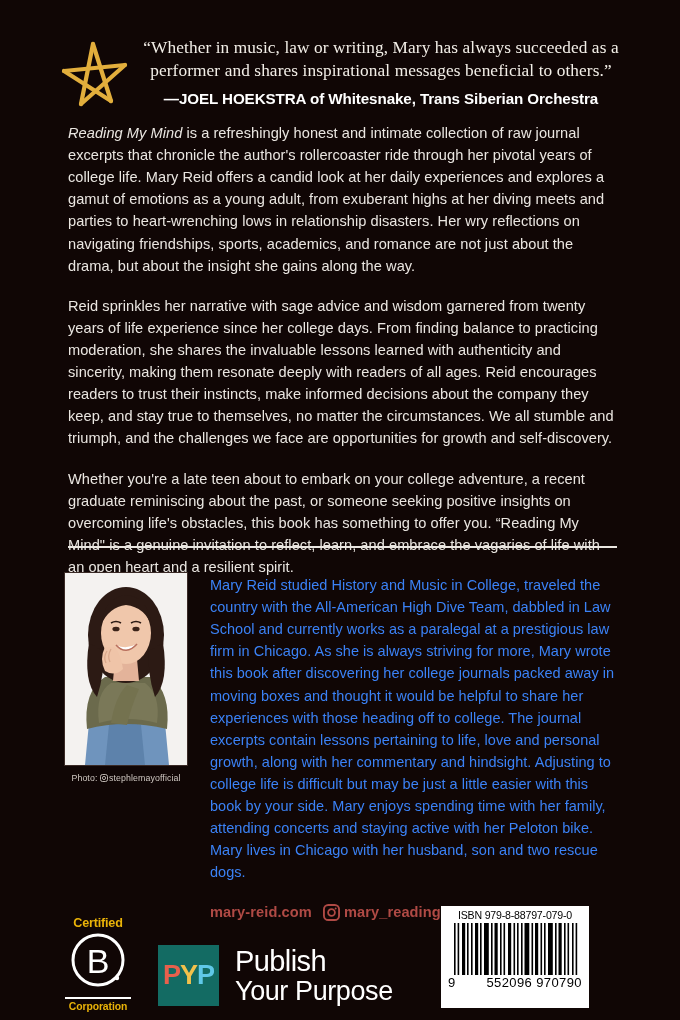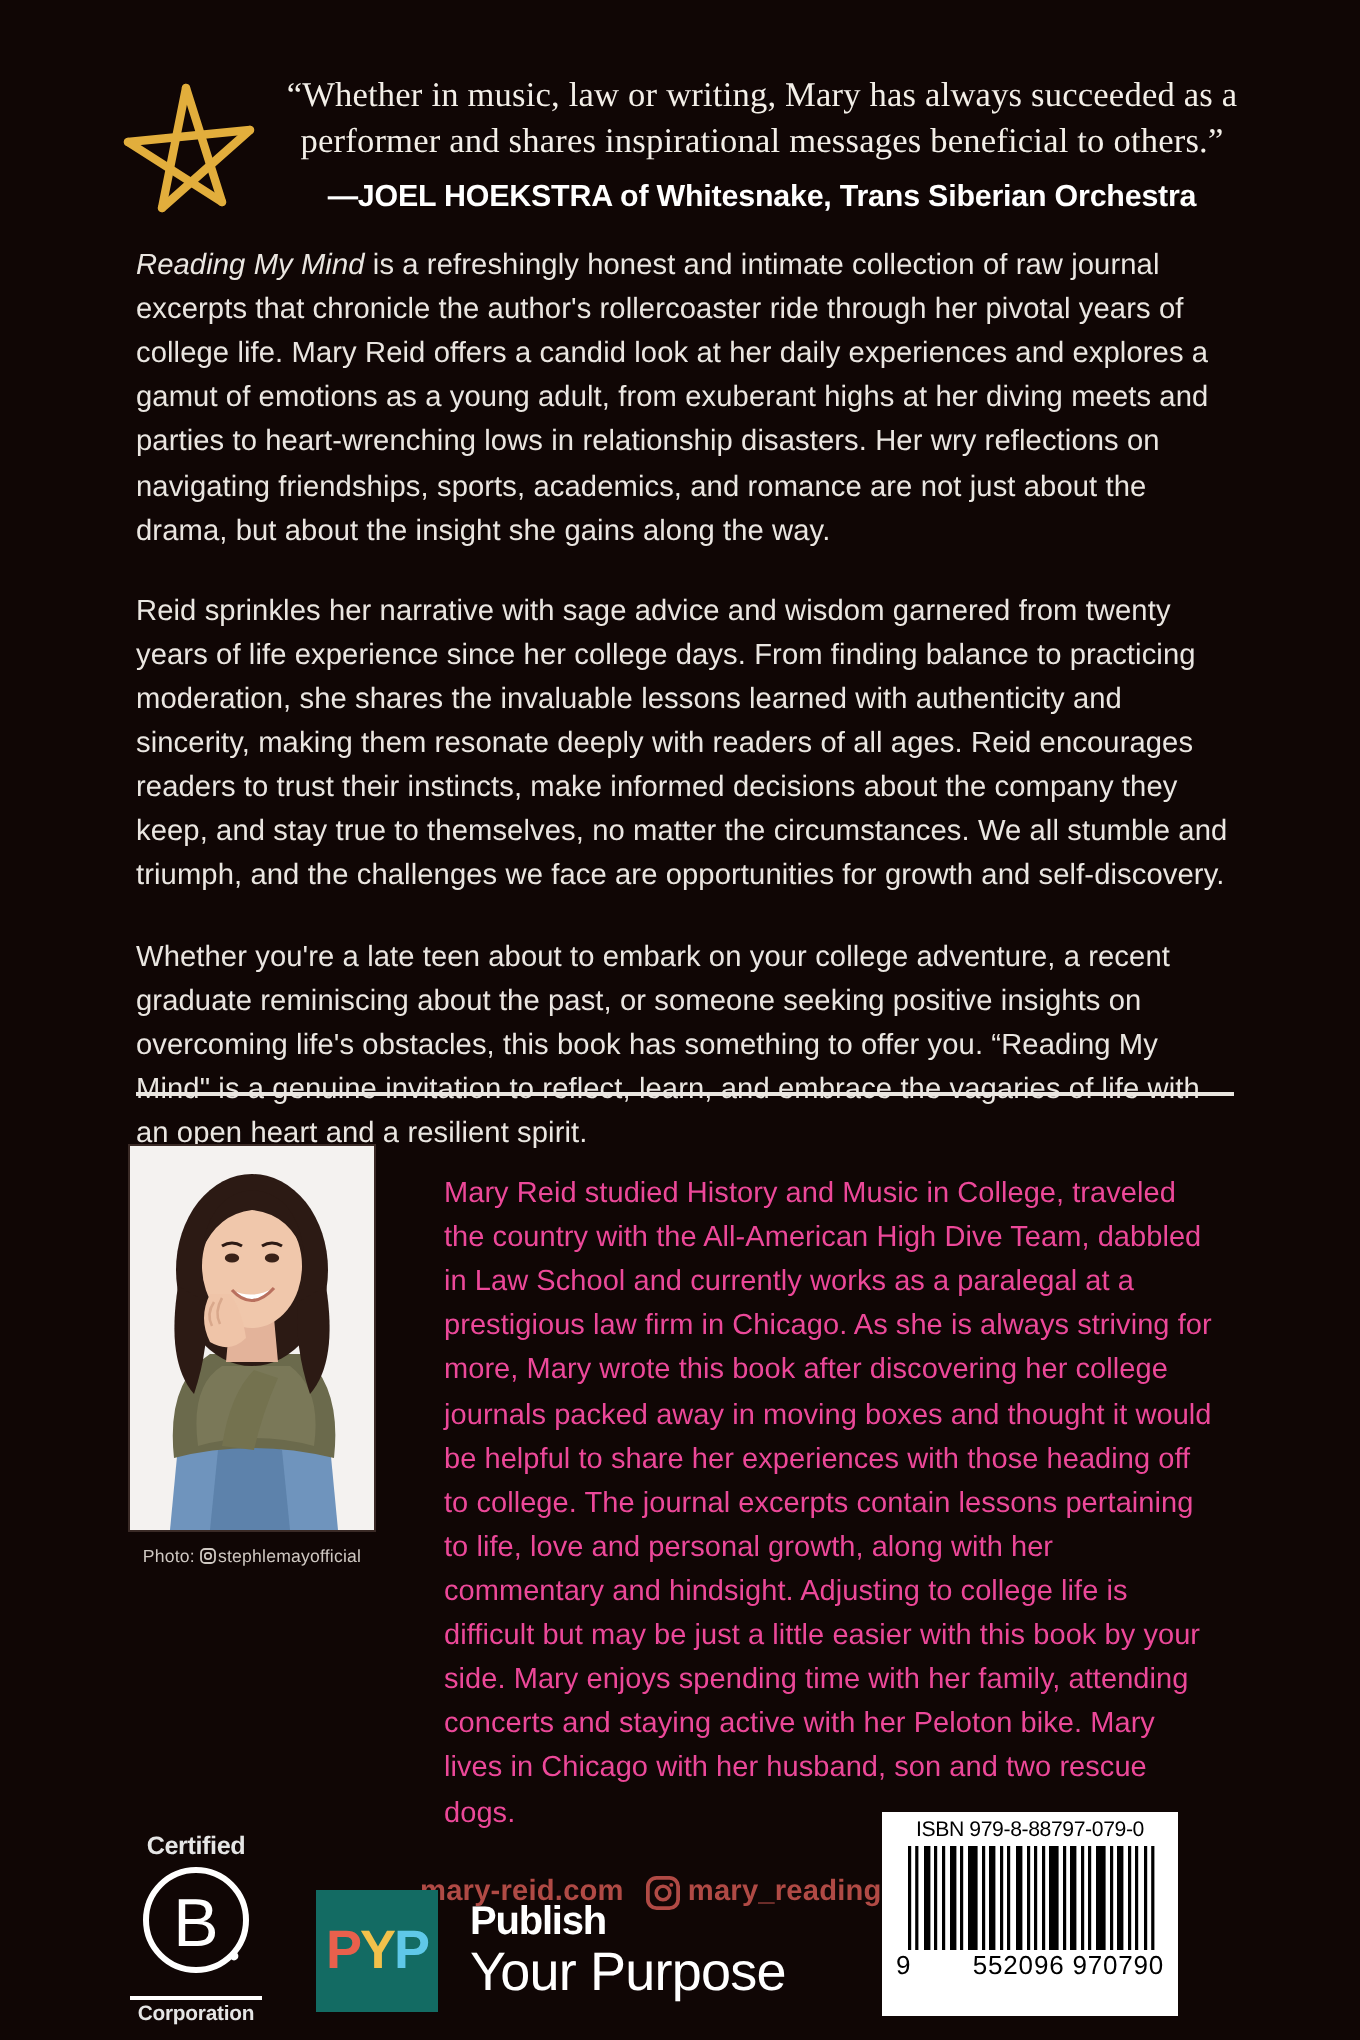--- a/index.html
+++ b/index.html
@@ -120,22 +120,22 @@
   .photo-credit .ig-mini {
     display: inline-block;
     vertical-align: -1px;
     margin-right: 1px;
   }
   .bio-col {
     flex: 1 1 auto;
     padding-top: 2px;
   }
   .bio-col p {
-    margin: 12px;
-    color: #ec4899;
+    margin: 0;
+    color: #3b82f6;
     font-size: 14.5px;
     line-height: 1.525;
     letter-spacing: .03px;
   }
   .social-line {
     margin-top: 20px;
     color: #b04a45;
     font-weight: bold;
     font-size: 14.6px;
     display: flex;
@@ -149,21 +149,21 @@
     line-height: 0;
   }
 
   
   .bcorp {
     position: absolute;
     left: 63px;
     top: 916px;
     width: 70px;
     text-align: center;
-    color: #e5e5e5;
+    color: #eab308;
   }
   .bcorp .certified {
     font-size: 12.6px;
     font-weight: bold;
     letter-spacing: -.2px;
     margin-bottom: 2px;
   }
   .bcorp .corporation {
     font-size: 10.4px;
     font-weight: bold;
@@ -198,22 +198,22 @@
   }
   .pyp-mark .l1 { color: #e8604c; }
   .pyp-mark .l2 { color: #f2c14b; }
   .pyp-mark .l3 { color: #5fc8e8; }
   .pyp-words {
     margin-left: 16px;
     color: #ffffff;
     line-height: 1.04;
   }
   .pyp-words .w1 {
-    font-size: 20px;
-    font-weight: bold;
+    font-size: 29px;
+    font-weight: normal;
     letter-spacing: -.6px;
     display: block;
   }
   .pyp-words .w2 {
     font-size: 27px;
     font-weight: normal;
     letter-spacing: -.4px;
     display: block;
   }
 

